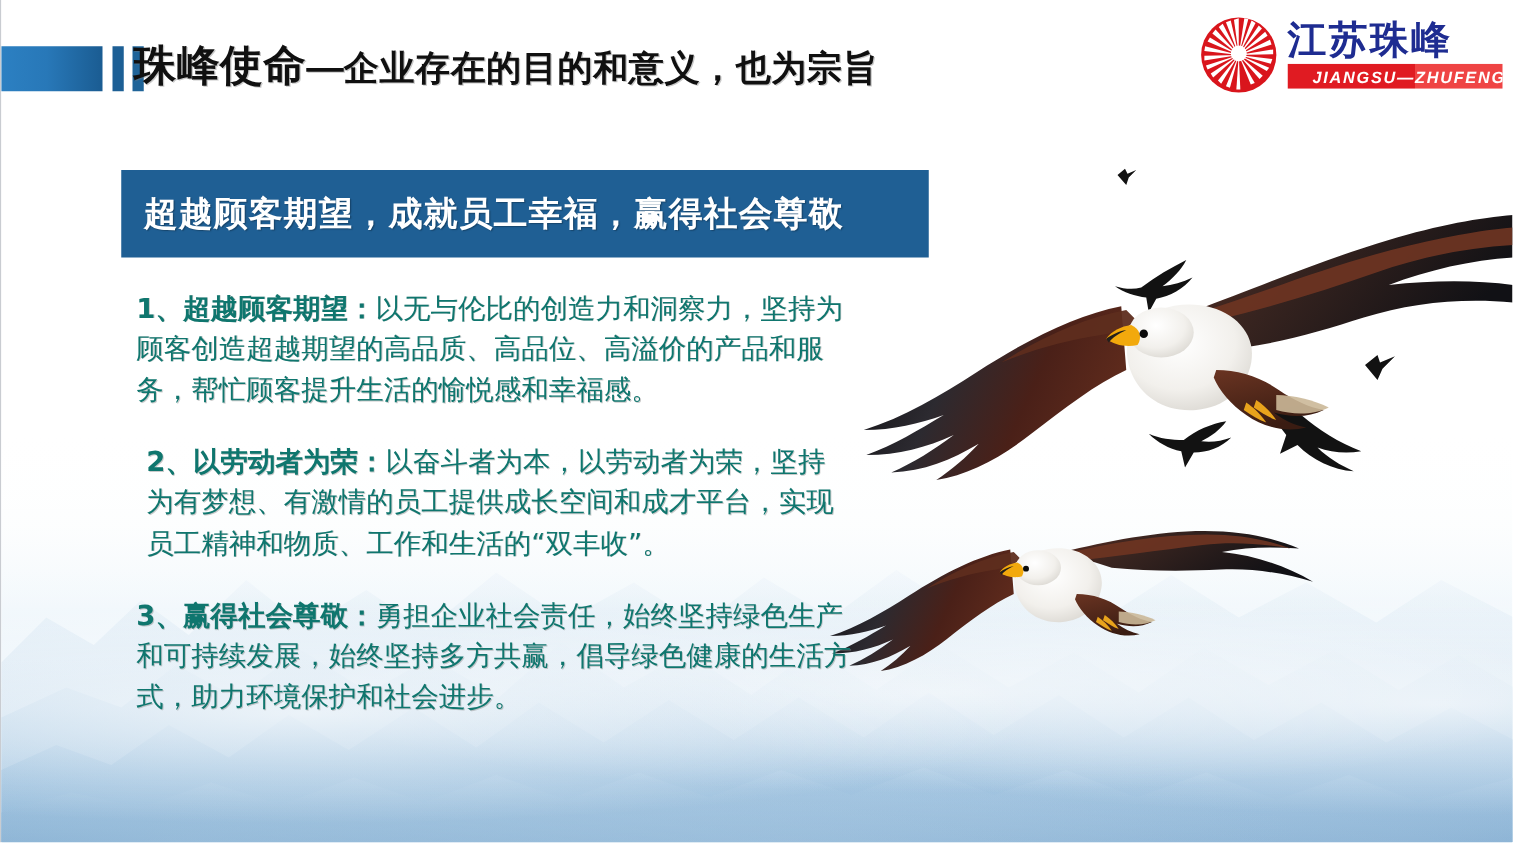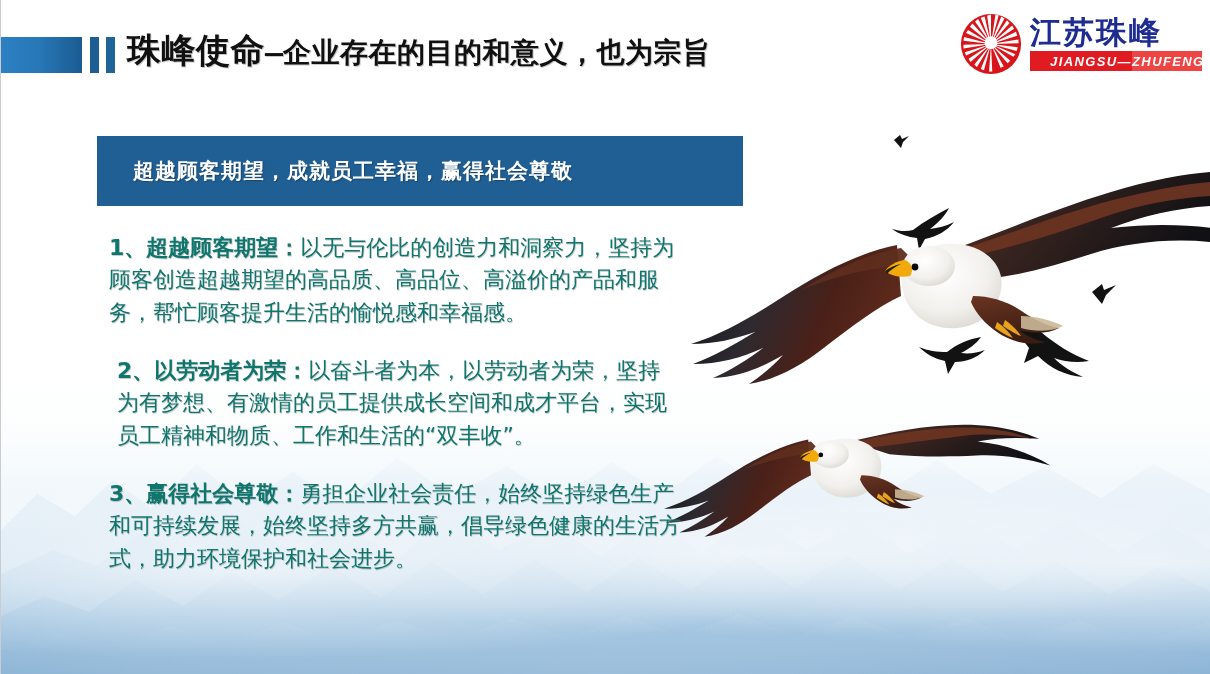--- a/index.html
+++ b/index.html
@@ -85,25 +85,25 @@
     margin-left: 8px;
     background: #1d5f95;
   }
   .deco-bar-slim.second {
     margin-left: 7px;
     background: #1f6499;
   }
 
   .slide-title {
     position: absolute;
-    left: 126px;
+    left: 106px;
     top: 36px;
     white-space: nowrap;
     color: #101010;
-    font-family: Liberation Mono, monospace;
+    font-family: Liberation Sans, sans-serif;
     font-weight: 700;
     line-height: 1;
     text-shadow: 1px 1px 0 rgba(120,120,120,0.40);
     text-align: center;
   }
   .slide-title .t-main {
     font-size: 34px;
     letter-spacing: 0.5px;
   }
   .slide-title .t-dash {
@@ -178,23 +178,23 @@
     width: 646px;
     height: 70px;
     background: #1f5f94;
     display: flex;
     align-items: center;
   }
   .mission-banner-text {
     color: #ffffff;
     font-family: "DejaVu Sans", "Liberation Sans", sans-serif;
     font-weight: 700;
-    font-size: 21px;
+    font-size: 27px;
     letter-spacing: 1px;
-    padding-left: 36px;
+    padding-left: 18px;
     white-space: nowrap;
     text-shadow: 1px 1px 1px rgba(0,0,0,0.28);
   }
 
   
   .body-block {
     position: absolute;
     left: 108px;
     top: 232px;
     width: 572px;

